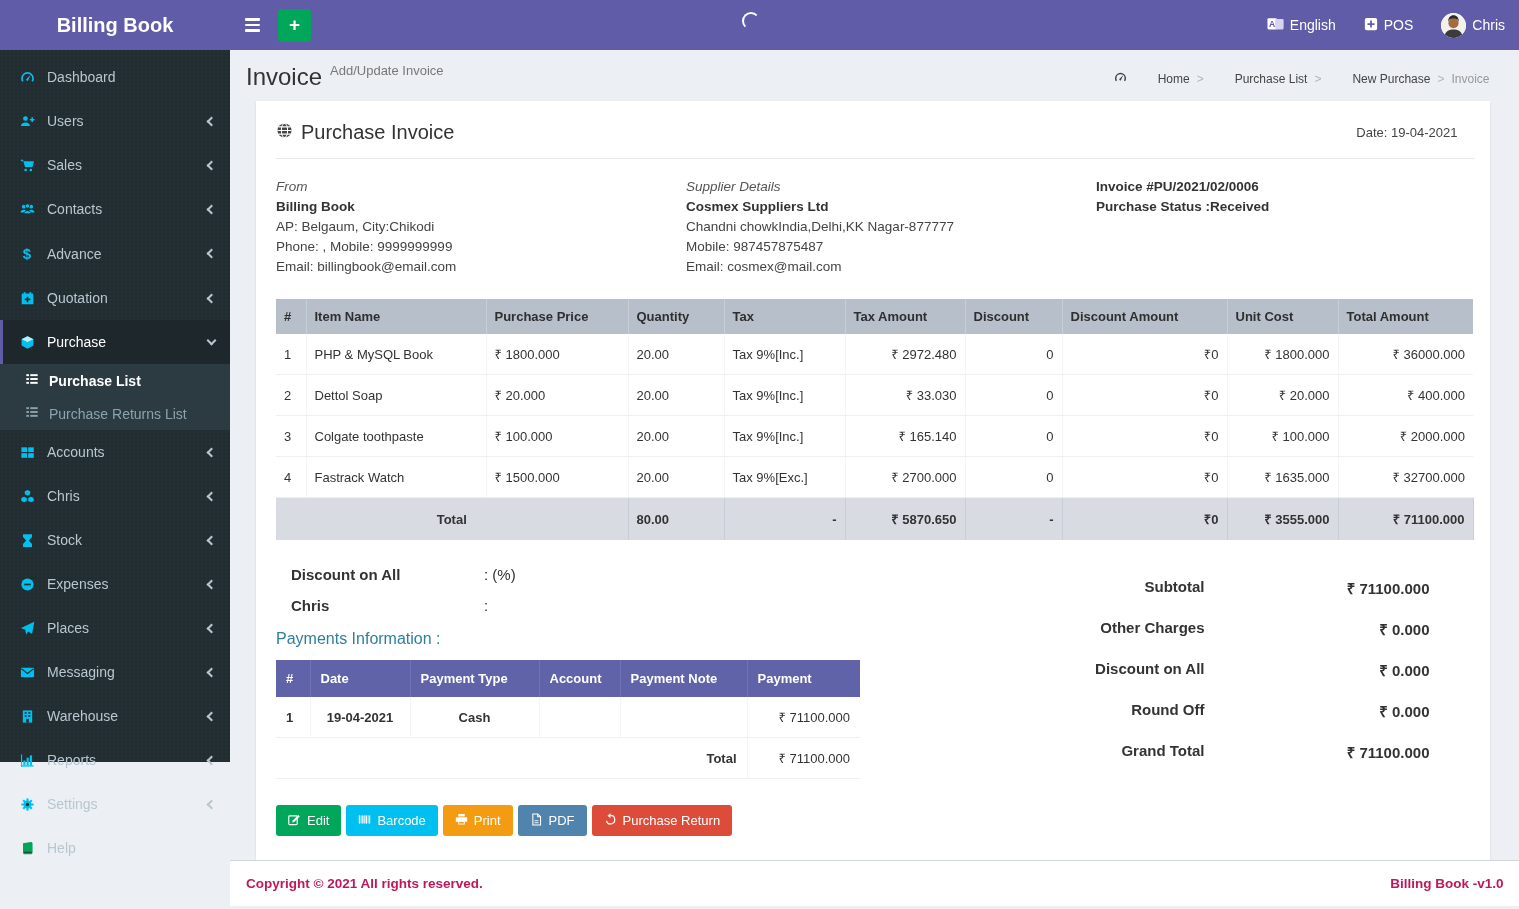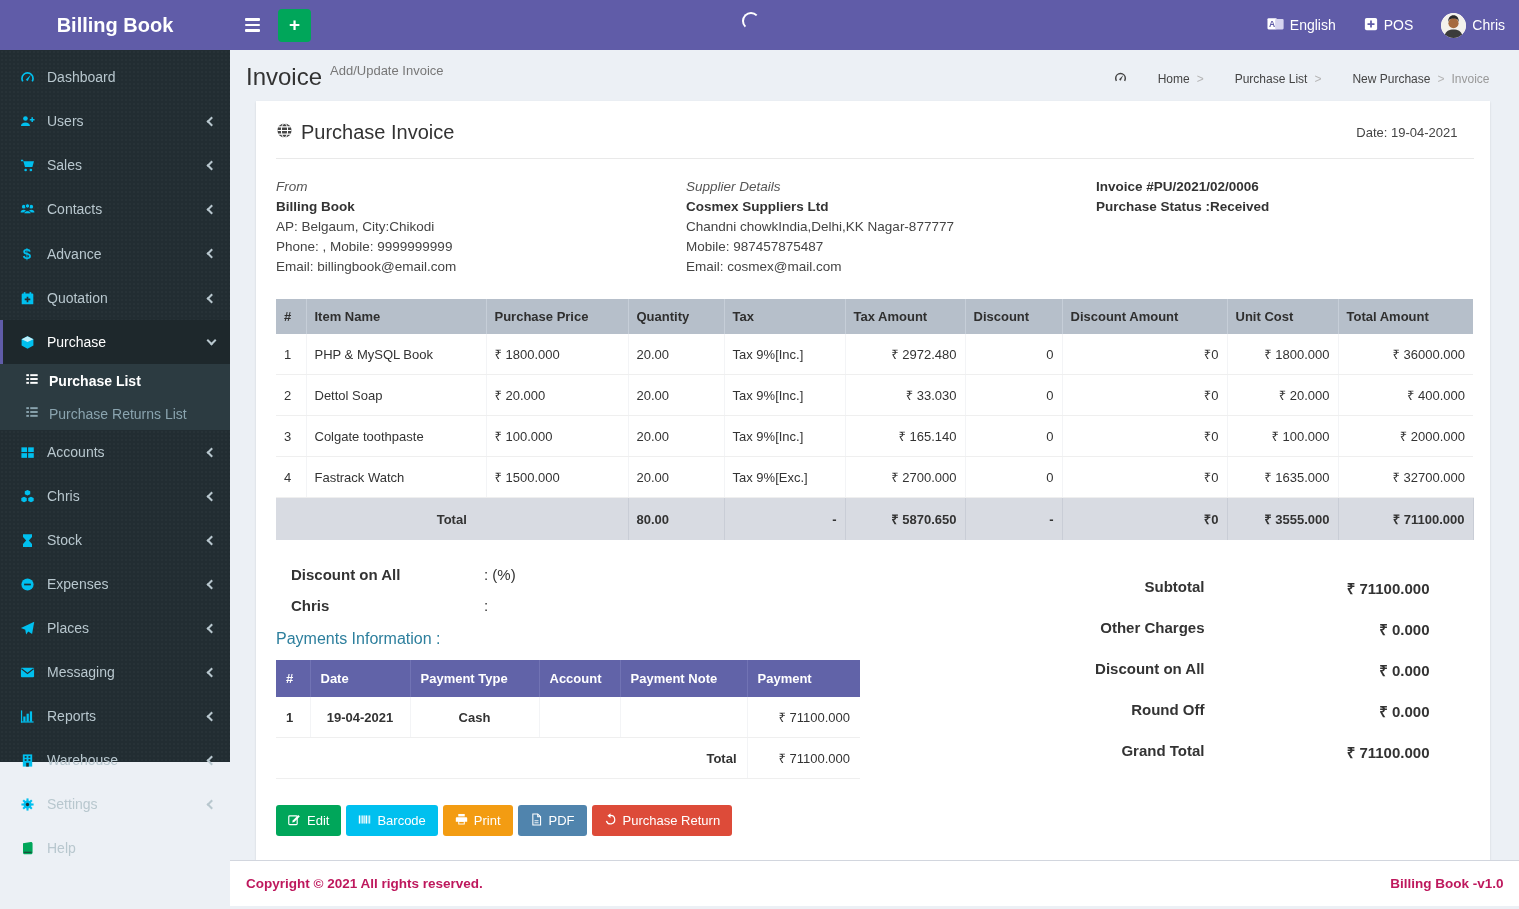--- a/index.html
+++ b/index.html
@@ -333,45 +333,45 @@
             <svg viewBox="0 0 16 16">
               <rect x="1" y="3" width="14" height="10" rx="1" fill="currentColor"></rect>
               <path d="M1.5 4l6.5 5 6.5-5" stroke="#222d32" stroke-width="1.2" fill="none"></path>
             </svg>
           </span>
         <span>Messaging</span>
         <span class="chev"></span>
       </li>
       <li class="menu-item">
         <span class="mi-icon">
-            <svg viewBox="0 0 16 16" fill="currentColor">
-              <rect x="1" y="1.5" width="1.3" height="13"></rect>
-              <rect x="3.5" y="8" width="2.4" height="5.5"></rect>
-              <rect x="7" y="5" width="2.4" height="8.5"></rect>
-              <rect x="10.5" y="2.5" width="2.4" height="11"></rect>
-              <rect x="1" y="13.2" width="13.5" height="1.3"></rect>
-            </svg>
-          </span>
-        <span>Reports</span>
-        <span class="chev"></span>
-      </li>
-      <li class="menu-item">
-        <span class="mi-icon">
             <svg viewBox="0 0 16 16">
               <rect x="3" y="1.5" width="10" height="13" fill="currentColor"></rect>
               <g fill="#222d32">
                 <rect x="5" y="3.3" width="2" height="1.8"></rect>
                 <rect x="9" y="3.3" width="2" height="1.8"></rect>
                 <rect x="5" y="6.6" width="2" height="1.8"></rect>
                 <rect x="9" y="6.6" width="2" height="1.8"></rect>
                 <rect x="6.6" y="10.5" width="2.8" height="4"></rect>
               </g>
             </svg>
           </span>
         <span>Warehouse</span>
+        <span class="chev"></span>
+      </li>
+      <li class="menu-item">
+        <span class="mi-icon">
+            <svg viewBox="0 0 16 16" fill="currentColor">
+              <rect x="1" y="1.5" width="1.3" height="13"></rect>
+              <rect x="3.5" y="8" width="2.4" height="5.5"></rect>
+              <rect x="7" y="5" width="2.4" height="8.5"></rect>
+              <rect x="10.5" y="2.5" width="2.4" height="11"></rect>
+              <rect x="1" y="13.2" width="13.5" height="1.3"></rect>
+            </svg>
+          </span>
+        <span>Reports</span>
         <span class="chev"></span>
       </li>
       <li class="menu-item">
         <span class="mi-icon">
             <svg viewBox="0 0 16 16">
               <g fill="currentColor">
                 <rect x="6.9" y="1.5" width="2.2" height="13"></rect>
                 <rect x="6.9" y="1.5" width="2.2" height="13" transform="rotate(45 8 8)"></rect>
                 <rect x="6.9" y="1.5" width="2.2" height="13" transform="rotate(90 8 8)"></rect>
                 <rect x="6.9" y="1.5" width="2.2" height="13" transform="rotate(135 8 8)"></rect>

